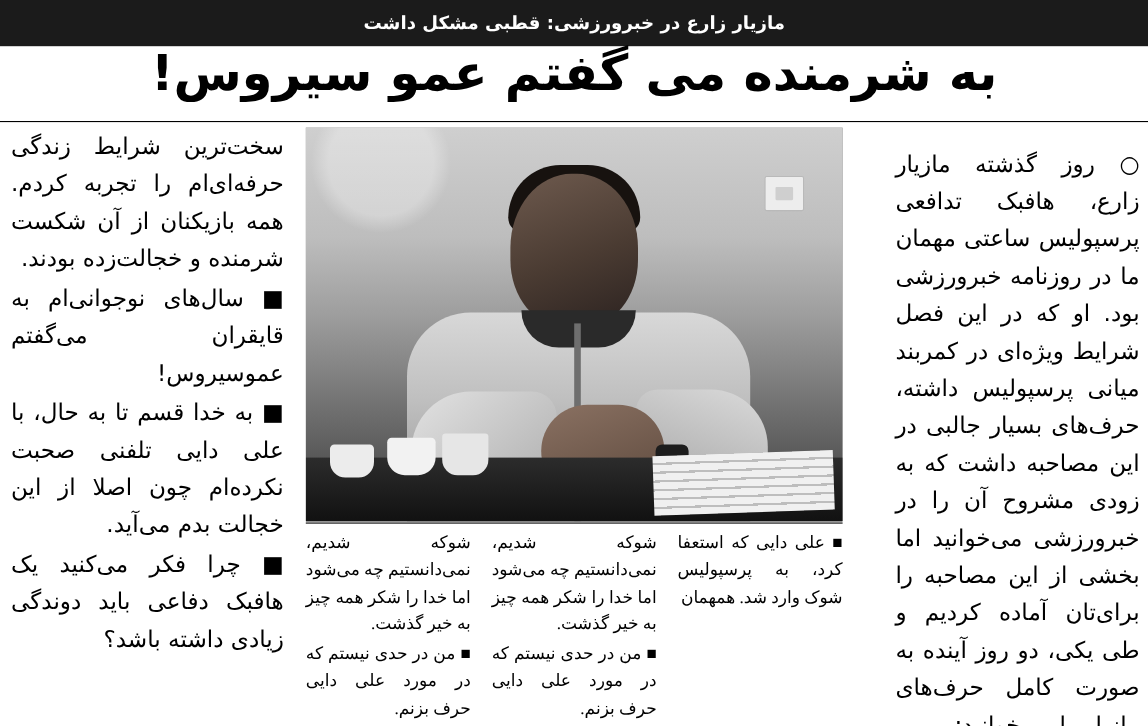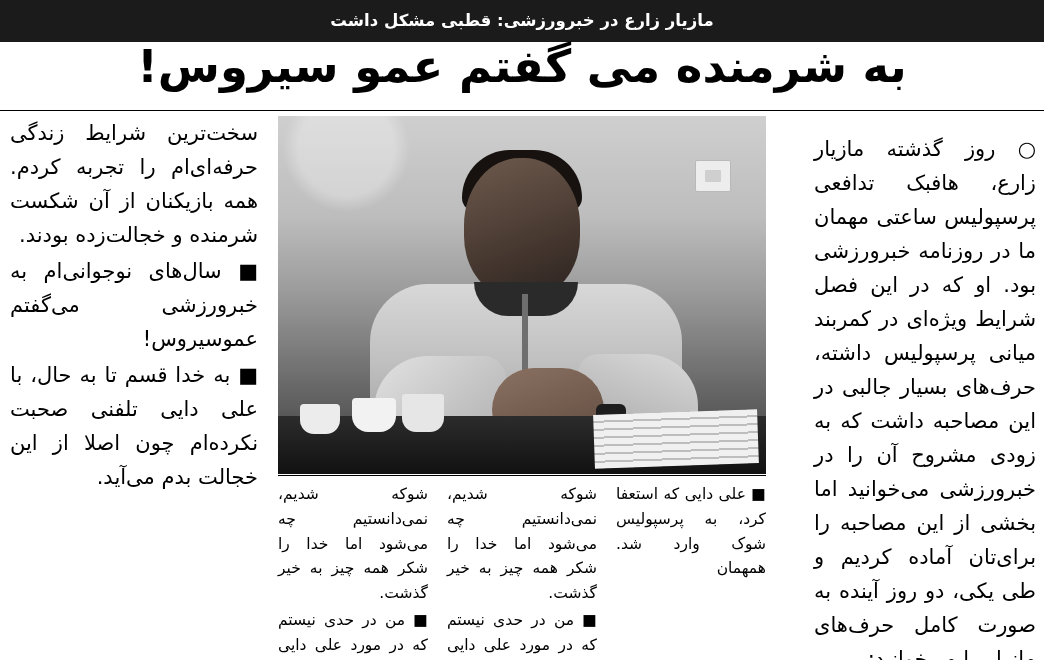--- a/index.html
+++ b/index.html
@@ -281,20 +281,21 @@
     left: 278px;
     width: 488px;
     height: 178px;
     direction: rtl;
   }
   .lower-col {
     position: absolute;
     top: 0;
     width: 150px;
     height: 178px;
+    font-family: Liberation Serif, serif;
   }
   .lower-col p {
     margin: 0 0 2px 0;
     font-size: 15.5px;
     line-height: 1.6;
     text-align: justify;
     text-align-last: right;
   }
   .lc1 { right: 0; }
   .lc2 { right: 169px; }
@@ -316,22 +317,23 @@
 
   <div class="content">
 
     <div class="col-right col-text">
       <p>○ روز گذشته مازیار زارع، هافبک تدافعی پرسپولیس ساعتی مهمان ما در روزنامه خبرورزشی بود. او که در این فصل شرایط ویژه‌ای در کمربند میانی پرسپولیس داشته، حرف‌های بسیار جالبی در این مصاحبه داشت که به زودی مشروح آن را در خبرورزشی می‌خوانید اما بخشی از این مصاحبه را برای‌تان آماده کردیم و طی یکی، دو روز آینده به صورت کامل حرف‌های مازیار را می‌خوانید:</p>
       <p>■ در این فصل بازیکنان هم مقصرند</p>
     </div>
 
     <div class="col-left col-text">
       <p>سخت‌ترین شرایط زندگی حرفه‌ای‌ام را تجربه کردم. همه بازیکنان از آن شکست شرمنده و خجالت‌زده بودند.</p>
-      <p>■ سال‌های نوجوانی‌ام به خبرورزشی می‌گفتم عموسیروس!</p>
+      <p>■ سال‌های نوجوانی‌ام به قایقران می‌گفتم عموسیروس!</p>
       <p>■ به خدا قسم تا به حال، با علی دایی تلفنی صحبت نکرده‌ام چون اصلا از این خجالت بدم می‌آید.</p>
+      <p>■ چرا فکر می‌کنید یک هافبک دفاعی باید دوندگی زیادی داشته باشد؟</p>
     </div>
 
     <div class="photo">
       <div class="photo-inner"></div>
       <div class="wall-switch"></div>
       <div class="subject-hair"></div>
       <div class="subject-head"></div>
       <div class="subject-body"></div>
       <div class="subject-collar"></div>
       <div class="subject-zip"></div>

